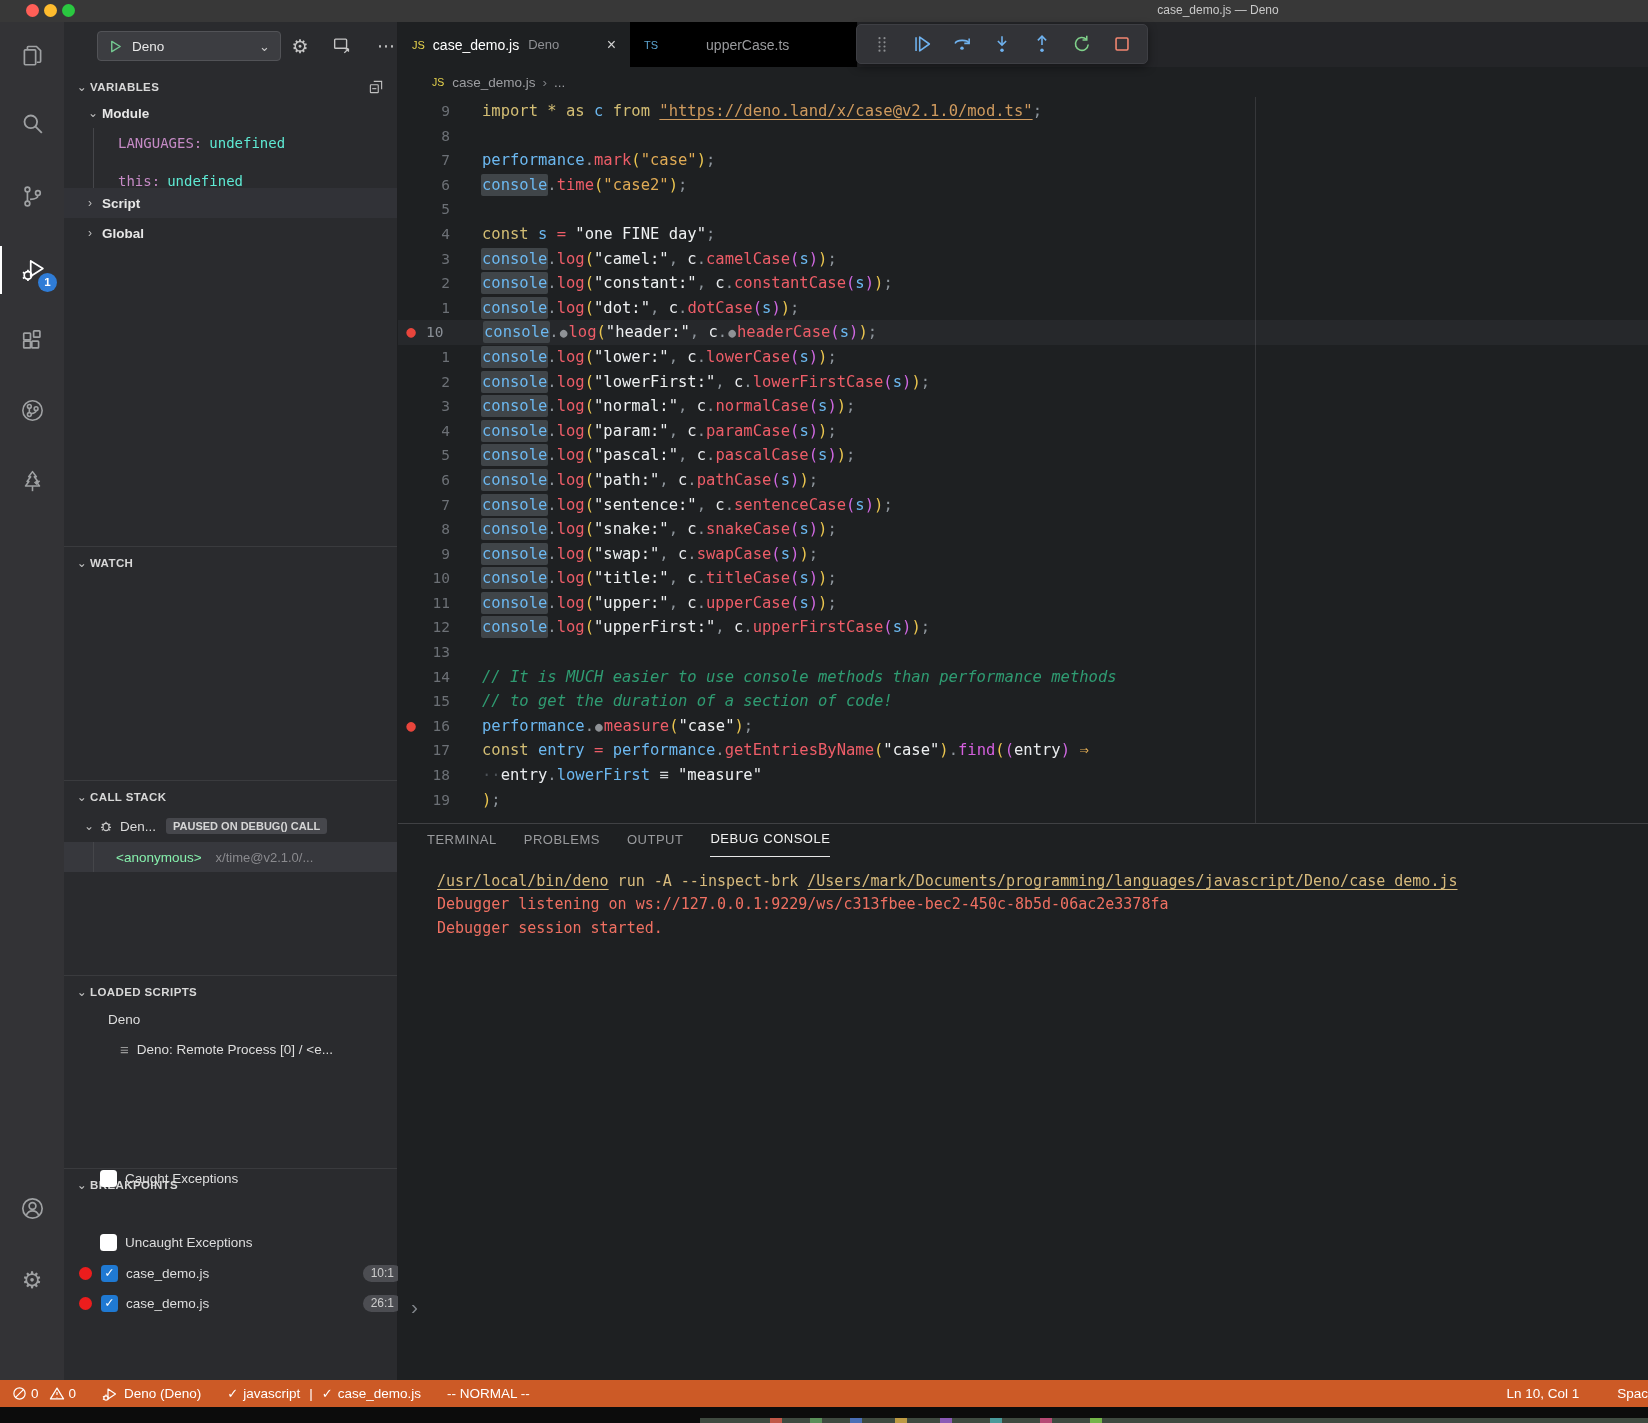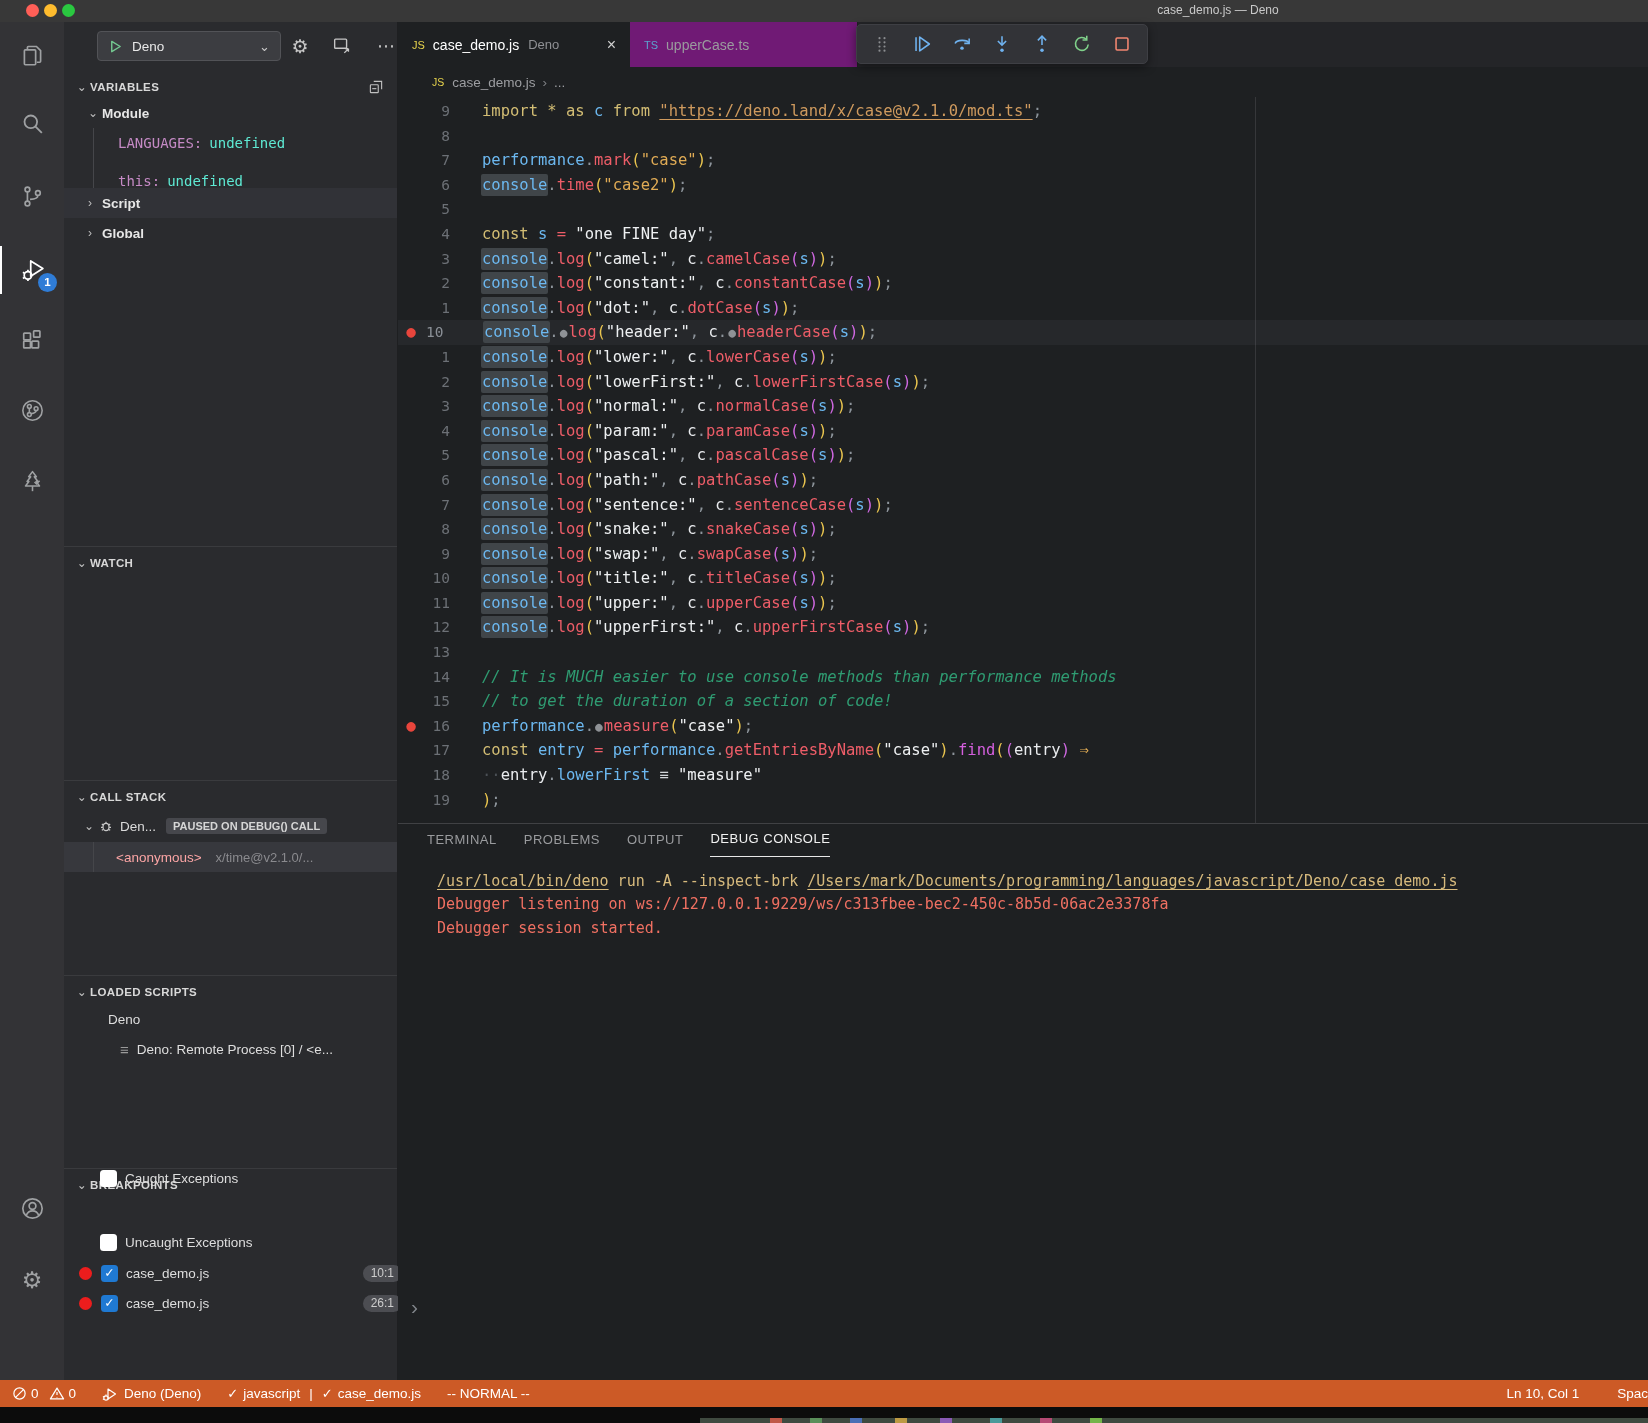--- a/index.html
+++ b/index.html
@@ -31,32 +31,32 @@
   .trow{position:absolute;left:0;width:100%;height:30px;display:flex;align-items:center;font-size:13.5px;color:#dedede;}
   .trow .chev2{width:14px;margin-left:24px;color:#bdbdbd;font-size:12px;}
   .bold-lab{font-weight:bold;color:#e6e6e6;}
   .mono{font-family:"DejaVu Sans Mono",monospace;}
   .var-k{color:#c58ac5;font-size:14px;}
   .var-v{color:#5eead4;font-size:14px;margin-left:7px;}
   .indent-guide{position:absolute;left:29px;width:1px;background:#45464a;}
   .row-hl{background:#313237;}
   .row-sel{background:#37383d;}
   .paused-badge{margin-left:10px;background:#46474c;border-radius:3px;padding:2px 7px;font-size:11px;color:#d6d6d6;font-weight:600;}
-  .frame-name{color:#fca5a5;}
+  .frame-name{color:#86efac;}
   .frame-src{color:#8a8a8e;font-size:13px;margin-left:14px;}
   .cb{width:17px;height:17px;border-radius:3.5px;background:#ffffff;flex:0 0 auto;}
   .cb.checked{background:#1f79d2;color:#fff;font-size:12.5px;line-height:17px;text-align:center;}
   .bdot{width:13px;height:13px;border-radius:50%;background:#ec1d1d;flex:0 0 auto;}
   .pill{position:absolute;right:10px;background:#4c4d52;border-radius:9px;padding:1.5px 8px;font-size:12px;color:#cdcdcd;}
   
   .editor{position:absolute;left:398px;top:22px;width:1250px;height:1358px;}
   .tabbar{position:absolute;left:0;top:0;width:100%;height:45px;background:#242528;display:flex;}
   .tab{box-sizing:border-box;height:45px;display:flex;align-items:center;padding:0 14px;font-size:14px;}
   .tab.active{background:#1e2022;color:#fff;width:232px;}
-  .tab.inactive{background:#701a75;color:#9a9b9e;width:228px;border-right:1px solid #1f2022;}
+  .tab.inactive{background:#000000;color:#9a9b9e;width:228px;border-right:1px solid #1f2022;gap:40px;}
   .ficon{font-weight:normal;font-size:11px;margin-right:8px;}
   .js-col{color:#e8d44d}.ts-col{color:#5ba3cf}
   .tab-deco{color:#8f9094;margin-left:9px;font-size:13px;}
   .tab-close{margin-left:auto;color:#d2d2d2;font-size:16px;}
   .debugbar{position:absolute;left:458px;top:2px;width:292px;height:40px;background:#323337;border:1px solid #3e3f44;border-radius:5px;
             box-shadow:0 3px 10px rgba(0,0,0,.45);display:flex;align-items:center;justify-content:space-between;
             padding:0 10px;box-sizing:border-box;z-index:5;}
   .dbg-btn{width:30px;height:30px;display:flex;align-items:center;justify-content:center;}
   .c-blue{color:#6fb3f0}.c-green{color:#7fd08a}.c-red{color:#f48771}.c-grip{color:#8b8d90}
   .breadcrumb{position:absolute;left:0;top:45px;width:100%;height:30px;display:flex;align-items:center;padding-left:34px;

